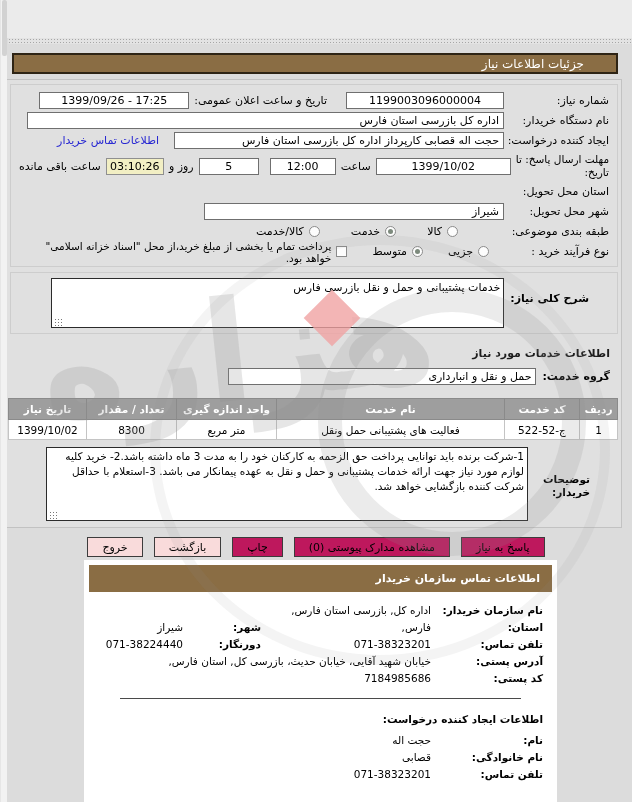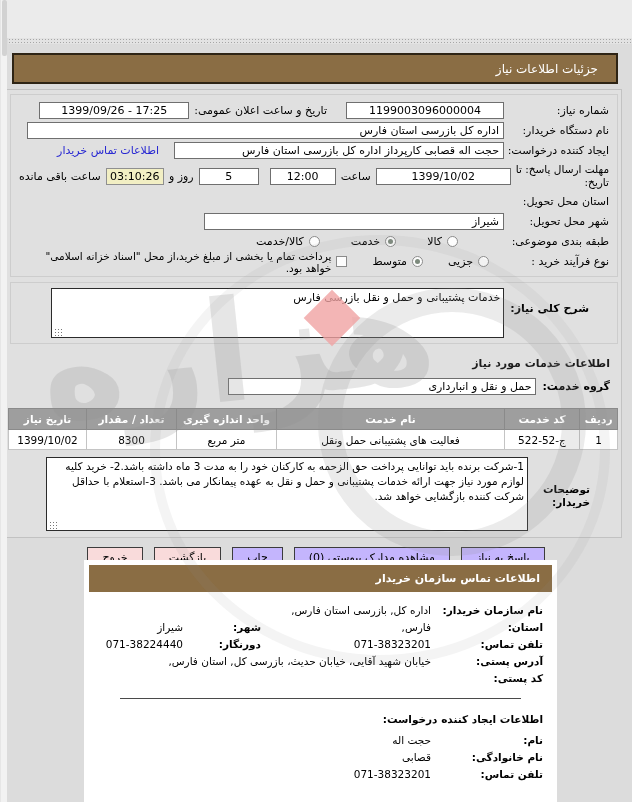--- a/index.html
+++ b/index.html
@@ -13,23 +13,23 @@
   .scrollbar { position: absolute; left: 0; top: 0; bottom: 0; width: 7px;
     background: #f2f2f2; border-left: 1px solid #e6e6e6; z-index: 60; }
   .scrollbar .thumb { position: absolute; top: 0; left: 1px; width: 5px; height: 56px;
     background: #d2d2d2; border-radius: 2px; }
 
   .top-strip { height: 38px; background: #ebebeb; }
   .dotted-sep { height: 6px; margin-left: 8px;
     background-image: radial-gradient(circle, #a6a6a6 0.8px, transparent 1px);
     background-size: 3px 3px; background-color: #e3e3e3; }
 
-  .brown-bar { margin: 9px 14px 0 12px; height: 31px; background: #8a6d44;
+  .brown-bar { margin: 9px 14px 0 12px; height: 21px; background: #8a6d44;
     border: 2px solid #2e2415; color: #fff; display: flex; align-items: center;
-    padding-right: 18px; font-size: 12px; }
+    padding-right: 32px; font-size: 12px; }
 
   .outer-box { margin: 5px 10px 0 6px; border: 1px solid #c2c2c2; background: #e0e0e0; padding: 4px 3px 6px 3px; }
   .box1 { border: 1px solid #cdcdcd; padding: 6px 8px 4px 8px; }
   .row { display: flex; align-items: center; gap: 5px; height: 19px; margin-bottom: 1px; }
   .lbl { white-space: nowrap; }
   .lbl2 { white-space: nowrap; font-size: 10.5px; line-height: 1.25; text-align: right; }
   .b { font-weight: bold; }
   .inp { background: #fff; border: 1px solid #6f6f6f; height: 17px; padding: 1px 4px;
     display: flex; align-items: center; font-size: 11px; overflow: hidden; white-space: nowrap; }
   .num { direction: ltr; justify-content: center; }
@@ -57,21 +57,21 @@
   table.svc th { background: #9e9e9e; color: #fff; font-weight: bold; font-size: 10.5px;
     border: 1px solid #8a8a8a; height: 21px; padding: 0 3px; }
   table.svc td { border: 1px solid #c4c4c4; border-top: 1px solid #b3b3b3; font-size: 10.5px;
     height: 20px; text-align: center; padding: 0 3px; }
 
   .notes-row { display: flex; align-items: flex-start; gap: 6px; margin: 7px 28px 0 0; }
 
   .btns { display: flex; justify-content: center; gap: 11px; margin-top: 9px; }
   .btn { border: 1px solid #3c3c3c; height: 20px; display: flex; align-items: center;
     padding: 0 14px; font-size: 11px; cursor: pointer; }
-  .btn.green { background: #c4b5fd; }
+  .btn.green { background: #be185d; }
   .btn.pink  { background: #f9dbdb; }
 
   .panel { position: absolute; top: 560px; right: 75px; width: 473px; height: 310px;
     background: #ffffff; }
   .panel-header { margin: 5px 5px 0 5px; height: 27px; background: #8a6d44; color: #fff;
     font-weight: bold; font-size: 11px; display: flex; align-items: center; padding-right: 12px; }
   .pgrid { display: grid; grid-template-columns: 112px 170px 78px 1fr;
     row-gap: 5px; padding: 12px 14px 0 10px; font-size: 10.5px; align-items: center; }
   .pgrid .pl { font-weight: bold; white-space: nowrap; }
   .pv { white-space: nowrap; }
@@ -259,20 +259,21 @@
 
     <span class="pl">تلفن تماس:</span>
     <span class="pv ltr" style="text-align:right">071-38323201</span>
     <span class="pl">دورنگار:</span>
     <span class="pv ltr" style="text-align:right">071-38224440</span>
 
     <span class="pl">آدرس پستی:</span>
     <span class="pv span3">خیابان شهید آقایی، خیابان حدیث، بازرسی کل, استان فارس,</span>
 
     <span class="pl">کد پستی:</span>
+    <span class="pv ltr span3" style="text-align:right">7184985686</span>
   </div>
 
   <hr>
 
   <div class="creator-title">اطلاعات ایجاد کننده درخواست:</div>
 
   <div class="pgrid" style="padding-top:9px">
     <span class="pl">نام:</span>
     <span class="pv span3">حجت اله</span>
 

